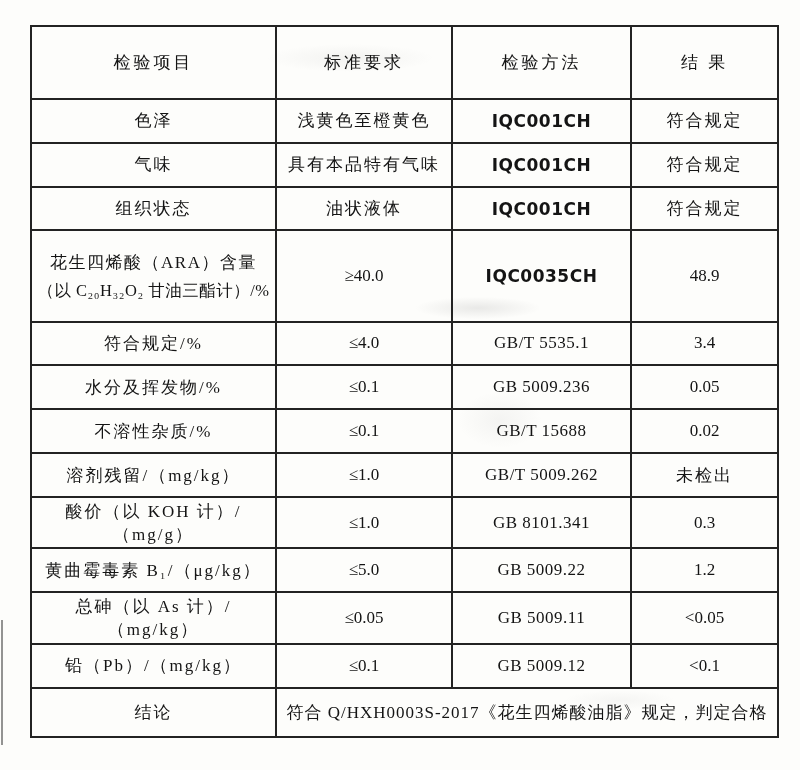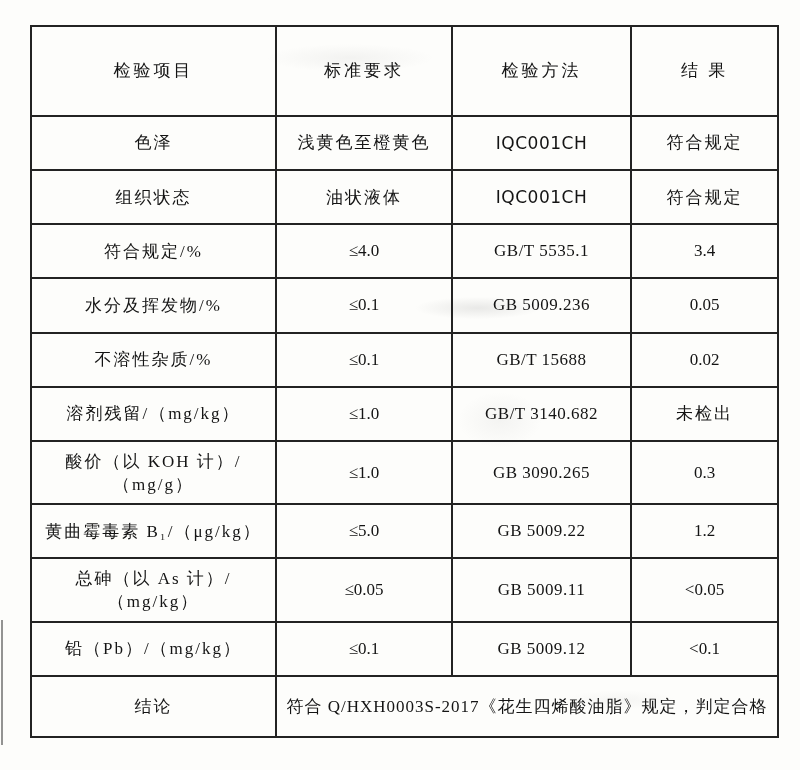--- a/index.html
+++ b/index.html
@@ -35,21 +35,21 @@
     overflow:hidden;
   }
   tr.r-h{height:68px;}
   tr.r-n{height:41px;}
   tr.r-ara{height:85px;}
   tr.r-end{height:46px;}
   .cjk{letter-spacing:2px;}
   .hdr{letter-spacing:3px;font-size:17px;}
   .m-sans{
     font-family:"DejaVu Sans","Liberation Sans",sans-serif;
-    font-weight:normal;font-size:16.5px;letter-spacing:0.5px;
+    font-weight:bold;font-size:16.5px;letter-spacing:0.5px;
   }
   .m-serif{font-size:17px;letter-spacing:0.5px;margin-left:24px;}
   .num{font-size:16.5px;}
   .ara-l1{display:block;letter-spacing:1.5px;line-height:1.8;}
   .ara-l2{display:block;letter-spacing:0.5px;line-height:1.6;font-size:16.5px;}
   .concl-text{
     text-align:left;padding-left:9px;
     font-size:17.5px;letter-spacing:1px;
   }
 </style>
@@ -75,28 +75,43 @@
       <td class="cjk hdr">结 果</td>
     </tr>
 
     <tr class="r-n">
       <td class="cjk">色泽</td>
       <td class="cjk">浅黄色至橙黄色</td>
       <td class="m-sans">IQC001CH</td>
       <td class="cjk">符合规定</td>
     </tr>
 
+    <tr class="r-n">
+      <td class="cjk">气味</td>
+      <td class="cjk">具有本品特有气味</td>
+      <td class="m-sans">IQC001CH</td>
+      <td class="cjk">符合规定</td>
+    </tr>
 
     <tr class="r-n">
       <td class="cjk">组织状态</td>
       <td class="cjk">油状液体</td>
       <td class="m-sans">IQC001CH</td>
       <td class="cjk">符合规定</td>
     </tr>
 
+    <tr class="r-ara">
+      <td>
+        <span class="ara-l1">花生四烯酸（ARA）含量</span>
+        <span class="ara-l2">（以 C₂₀H₃₂O₂ 甘油三酯计）/%</span>
+      </td>
+      <td class="num">≥40.0</td>
+      <td class="m-sans">IQC0035CH</td>
+      <td class="num">48.9</td>
+    </tr>
 
     <tr class="r-n">
       <td class="cjk">符合规定/%</td>
       <td class="num">≤4.0</td>
       <td class="m-serif">GB/T 5535.1</td>
       <td class="num">3.4</td>
     </tr>
 
     <tr class="r-n">
       <td class="cjk">水分及挥发物/%</td>
@@ -108,29 +123,29 @@
     <tr class="r-n">
       <td class="cjk">不溶性杂质/%</td>
       <td class="num">≤0.1</td>
       <td class="m-serif">GB/T 15688</td>
       <td class="num">0.02</td>
     </tr>
 
     <tr class="r-n">
       <td class="cjk">溶剂残留/（mg/kg）</td>
       <td class="num">≤1.0</td>
-      <td class="m-serif">GB/T 3140.682</td>
+      <td class="m-serif">GB/T 5009.262</td>
       <td class="cjk">未检出</td>
     </tr>
 
 
     <tr class="r-n">
       <td class="cjk">酸价（以 KOH 计）/（mg/g）</td>
       <td class="num">≤1.0</td>
-      <td class="m-serif">GB 3090.265</td>
+      <td class="m-serif">GB 8101.341</td>
       <td class="num">0.3</td>
     </tr>
 
     <tr class="r-n">
       <td class="cjk">黄曲霉毒素 B₁/（μg/kg）</td>
       <td class="num">≤5.0</td>
       <td class="m-serif">GB 5009.22</td>
       <td class="num">1.2</td>
     </tr>
 

